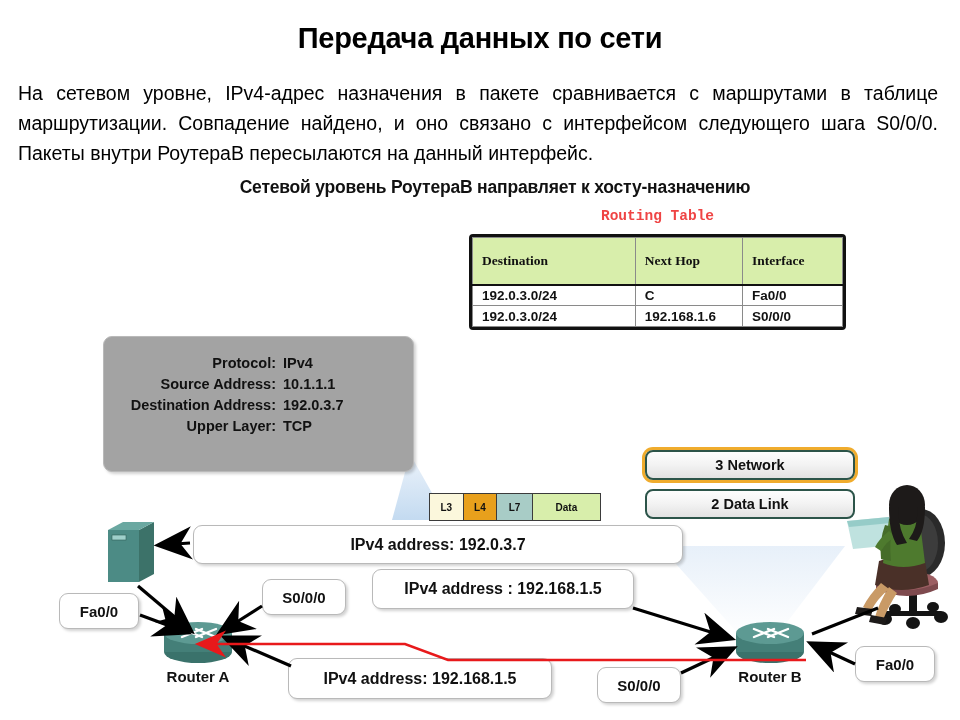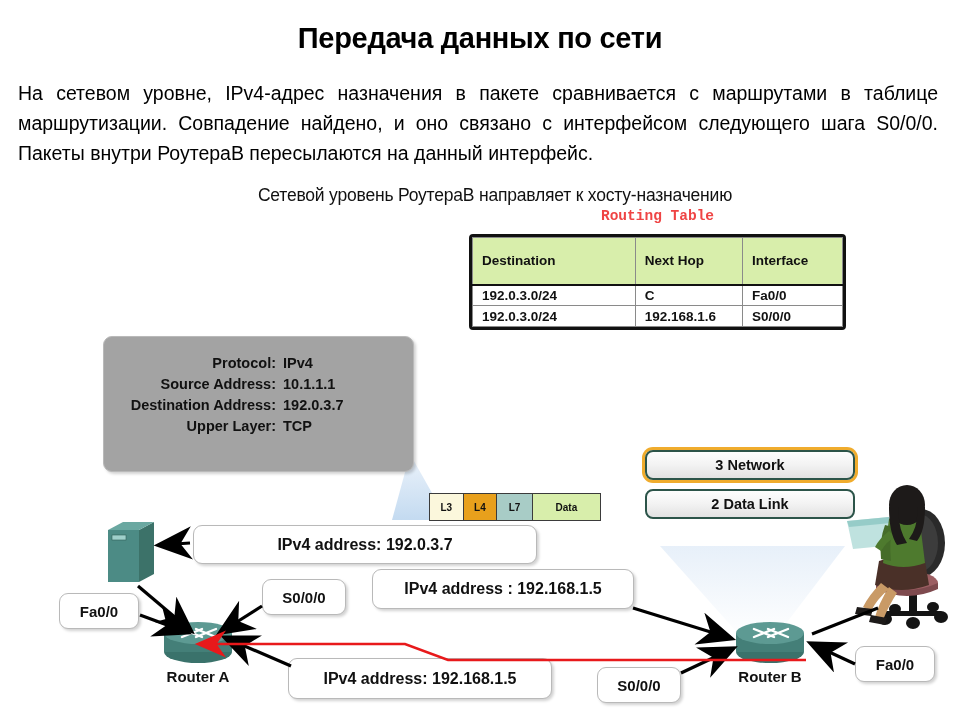--- a/index.html
+++ b/index.html
@@ -28,24 +28,23 @@
   .body-text p{margin:0;}
 
   
   #diagram{position:absolute;left:0;top:168px;width:960px;height:552px;}
   #diagram svg.layer{position:absolute;left:0;top:0;width:960px;height:552px;overflow:visible;}
   #svg-beams{z-index:1;}
   #svg-arrows{z-index:6;}
 
   .diagram-caption{
     position:absolute;left:215px;top:9px;width:560px;
-    text-align:center;font-size:17.5px;font-weight:normal;color:#111;
+    text-align:center;font-size:17.5px;font-weight:bold;color:#111;
     letter-spacing:-0.2px;
     z-index:4;
-    margin-top:8px;
   }
   .routing-title{
     position:absolute;left:470px;top:40px;width:375px;
     text-align:center;font-size:14.5px;font-weight:bold;color:#ef4444;
     z-index:4;
     font-family:Liberation Mono, monospace;
   }
 
   
   .routing-table{
@@ -65,20 +64,21 @@
     font-size:13.5px;
     color:#111;
     font-weight:bold;
     height:21px;
     box-sizing:border-box;
   }
   .routing-table thead th{
     background:#d8eeab;
     border-bottom:2px solid #111;
     height:47px;
+    font-family:Liberation Serif, serif;
   }
   .routing-table td{font-weight:bold;background:#fff;}
   .routing-table col.c1{width:44%;}
   .routing-table col.c2{width:29%;}
   .routing-table col.c3{width:27%;}
 
   
   .callout{
     position:absolute;
     background:#a3a3a3;
@@ -322,21 +322,21 @@
       <path d="M36 100 Q24 112 18 124 L26 128 Q32 116 44 106 Z" fill="#c99a66"></path>
       <path d="M44 104 Q34 120 30 134 L38 137 Q44 122 52 110 Z" fill="#c99a66"></path>
 
       <path d="M12 124 L28 126 L26 133 L10 131 Z" fill="#1d1a19"></path>
       <path d="M26 132 L42 135 L40 142 L24 139 Z" fill="#1d1a19"></path>
     </svg>
 
     <div class="dev-caption" id="cap-a" style="left:160px;top:500px;width:76px;">Router A</div>
     <div class="dev-caption" id="cap-b" style="left:732px;top:500px;width:76px;">Router B</div>
 
-    <div class="lbl wide" style="left:193px;top:357px;width:344px;height:39px;">IPv4 address: 192.0.3.7</div>
+    <div class="lbl wide" style="left:193px;top:357px;width:490px;height:39px;">IPv4 address: 192.0.3.7</div>
 
     <div class="lbl wide" style="left:372px;top:401px;width:262px;height:40px;">IPv4 address : 192.168.1.5</div>
 
     <div class="lbl wide" style="left:288px;top:490px;width:264px;height:41px;">IPv4 address: 192.168.1.5</div>
 
     <div class="lbl" style="left:59px;top:425px;width:80px;height:36px;">Fa0/0</div>
 
     <div class="lbl" style="left:262px;top:411px;width:84px;height:36px;">S0/0/0</div>
 
     <div class="lbl" style="left:597px;top:499px;width:84px;height:36px;">S0/0/0</div>

